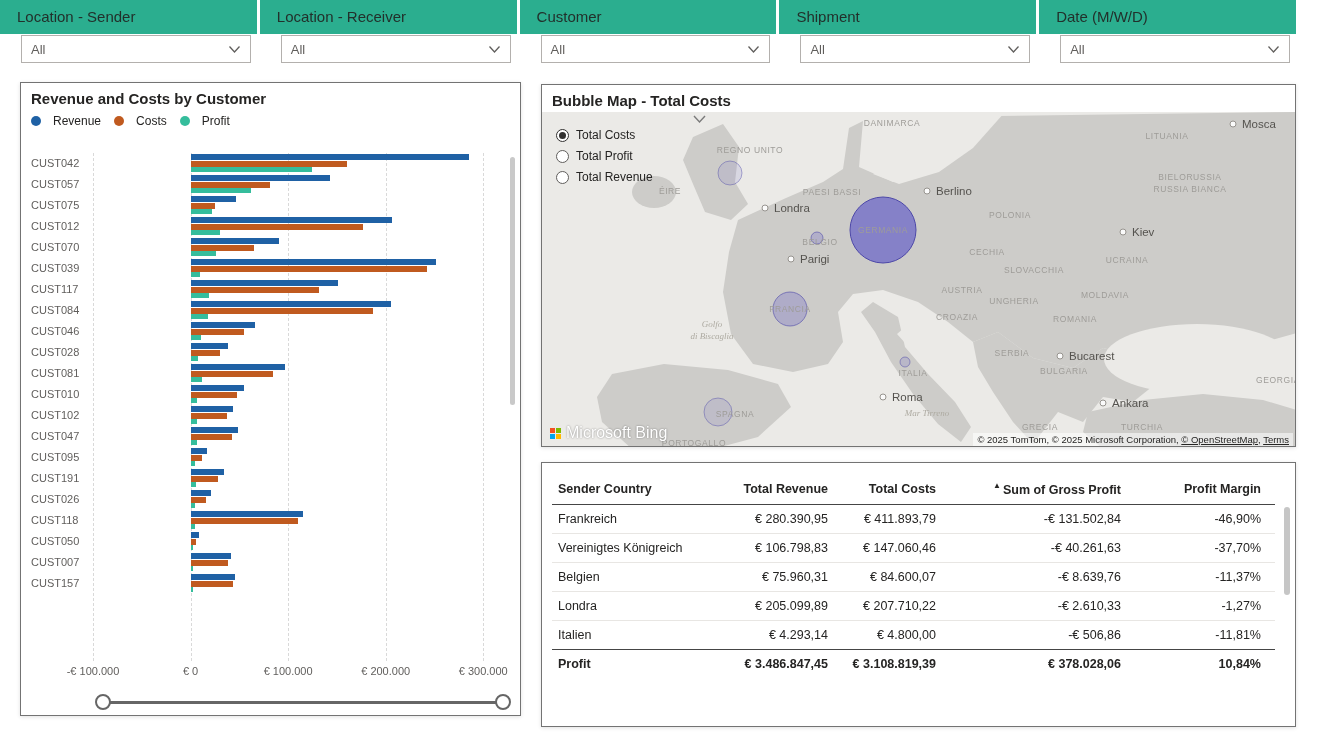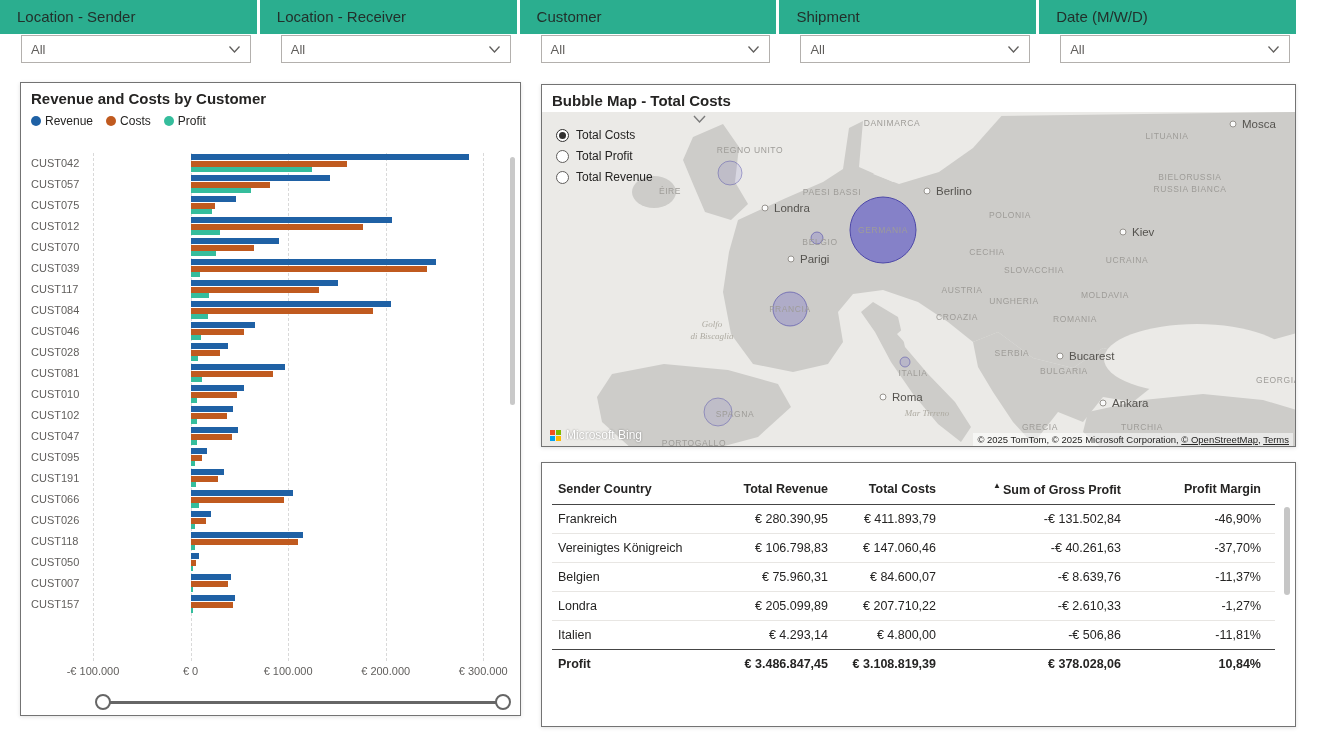--- a/index.html
+++ b/index.html
@@ -12,21 +12,21 @@
 .slicer-header{height:34px;background:#2BAE8F;color:#22302B;font-size:15px;line-height:34px;padding-left:17px;white-space:nowrap;overflow:hidden;}
 .slicer-dropdown{height:28px;margin:1px 6px 0 21px;border:1px solid #B3B0AD;background:#fff;display:flex;align-items:center;justify-content:space-between;padding:0 9px;font-size:13px;color:#605E5C;cursor:pointer;}
 
 
 .panel{position:absolute;background:#fff;border:1px solid #737373;box-shadow:0 1px 4px rgba(0,0,0,.12);overflow:hidden;}
 .panel-title{font-size:15px;font-weight:700;color:#252423;padding:7px 10px 3px;}
 
 
 .chart-panel{left:20px;top:82px;width:501px;height:634px;}
 .legend{display:flex;gap:13px;align-items:center;padding:4px 10px 0;}
-.legend-item{display:flex;gap:4px;align-items:center;font-size:12px;color:#252423;}
+.legend-item{display:flex;gap:12px;align-items:center;font-size:12px;color:#252423;}
 .legend-dot{width:10px;height:10px;border-radius:50%;display:inline-block;}
 #chart-grid{position:absolute;inset:0;pointer-events:none;}
 .gridline{position:absolute;top:70px;height:508px;width:0;border-left:1px dashed #D9D9D9;}
 .chart-rows{position:absolute;left:10px;top:70px;width:472px;}
 .bar-row{position:relative;height:21px;}
 .bar-cat{position:absolute;left:0;top:0;width:60px;font-size:11px;color:#605E5C;line-height:21px;white-space:nowrap;}
 .bar-plot{position:absolute;left:62px;top:0;width:400px;height:21px;}
 .bar{position:absolute;}
 #x-axis{position:absolute;inset:0;pointer-events:none;}
 .x-tick{position:absolute;top:582px;font-size:11px;color:#605E5C;transform:translateX(-50%);white-space:nowrap;}
@@ -47,21 +47,21 @@
 .map-chevron{position:absolute;left:150px;top:2px;}
 .radio-group{position:absolute;left:14px;top:16px;display:flex;flex-direction:column;gap:7px;}
 .radio-row{display:flex;align-items:center;gap:7px;font-size:12px;color:#252423;cursor:pointer;}
 .radio{width:13px;height:13px;border:1px solid #605E5C;border-radius:50%;background:#fff;display:flex;align-items:center;justify-content:center;flex:0 0 auto;}
 .radio.sel{border-color:#323130;}
 .radio-dot{width:7px;height:7px;border-radius:50%;background:#323130;}
 .bing-logo{position:absolute;left:8px;bottom:7px;display:flex;align-items:center;gap:5px;}
 .ms-squares{display:grid;grid-template-columns:5px 5px;grid-template-rows:5px 5px;gap:1px;}
 .ms-squares i{display:block;width:5px;height:5px;}
 .sq-r{background:#F25022;}.sq-g{background:#7FBA00;}.sq-b{background:#00A4EF;}.sq-y{background:#FFB900;}
-.bing-text{font-size:12px;color:#FFFFFF;text-shadow:0 0 2px rgba(0,0,0,.45);}
+.bing-text{font-size:16px;color:#FFFFFF;text-shadow:0 0 2px rgba(0,0,0,.45);}
 .attribution{position:absolute;right:4px;bottom:3px;font-size:9.5px;color:#252423;background:rgba(255,255,255,.55);padding:1px 4px;white-space:nowrap;}
 .attribution a{color:#252423;text-decoration:underline;cursor:pointer;}
 
 
 .table-panel{left:541px;top:462px;width:755px;height:265px;}
 .countries-table{width:723px;margin:10px 0 0 10px;border-collapse:collapse;table-layout:fixed;}
 .countries-table th{font-size:12.5px;font-weight:700;color:#252423;text-align:right;padding:8px 6px 7px;border-bottom:1px solid #454545;white-space:nowrap;overflow:hidden;}
 .countries-table th:first-child{text-align:left;}
 .countries-table td{font-size:12.5px;color:#252423;text-align:right;padding:7px 6px;border-bottom:1px solid #E8E6E3;white-space:nowrap;}
 .countries-table td:first-child{text-align:left;}
@@ -267,28 +267,20 @@
             <div class="bar" style="left: 97.561px; width: 11.7073px; top: 7.5px; height: 6px; background: rgb(192, 90, 31);"></div>
             <div class="bar" style="left: 97.561px; width: 4.87805px; top: 14px; height: 5px; background: rgb(53, 189, 156);"></div>
           </div>
         </div>
         <div class="bar-row">
           <div class="bar-cat">CUST191</div>
           <div class="bar-plot">
             <div class="bar" style="left: 97.561px; width: 33.1707px; top: 1px; height: 6px; background: rgb(31, 97, 165);"></div>
             <div class="bar" style="left: 97.561px; width: 27.3171px; top: 7.5px; height: 6px; background: rgb(192, 90, 31);"></div>
             <div class="bar" style="left: 97.561px; width: 5.85366px; top: 14px; height: 5px; background: rgb(53, 189, 156);"></div>
-          </div>
-        </div>
-        <div class="bar-row">
-          <div class="bar-cat">CUST066</div>
-          <div class="bar-plot">
-            <div class="bar" style="left: 97.561px; width: 102.439px; top: 1px; height: 6px; background: rgb(31, 97, 165);"></div>
-            <div class="bar" style="left: 97.561px; width: 93.6585px; top: 7.5px; height: 6px; background: rgb(192, 90, 31);"></div>
-            <div class="bar" style="left: 97.561px; width: 8.78049px; top: 14px; height: 5px; background: rgb(53, 189, 156);"></div>
           </div>
         </div>
         <div class="bar-row">
           <div class="bar-cat">CUST026</div>
           <div class="bar-plot">
             <div class="bar" style="left: 97.561px; width: 20.4878px; top: 1px; height: 6px; background: rgb(31, 97, 165);"></div>
             <div class="bar" style="left: 97.561px; width: 15.6098px; top: 7.5px; height: 6px; background: rgb(192, 90, 31);"></div>
             <div class="bar" style="left: 97.561px; width: 4.87805px; top: 14px; height: 5px; background: rgb(53, 189, 156);"></div>
           </div>
         </div>

